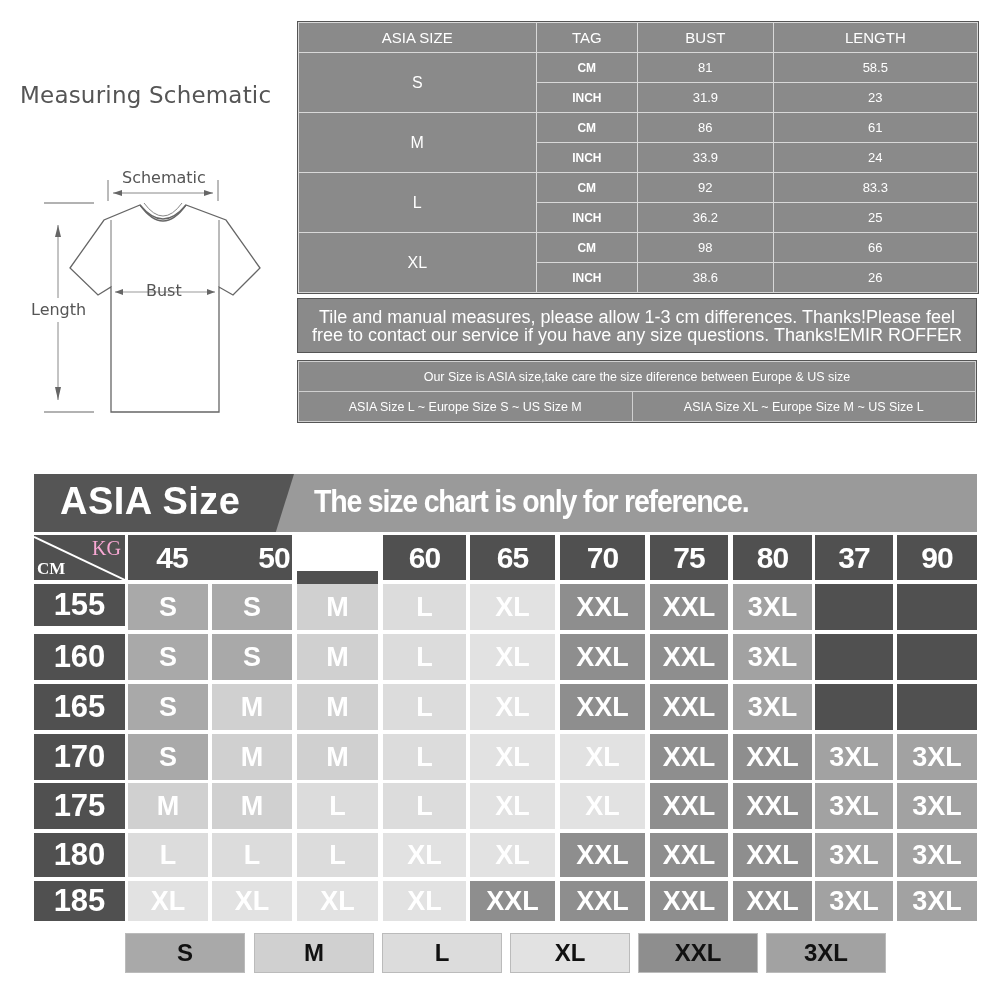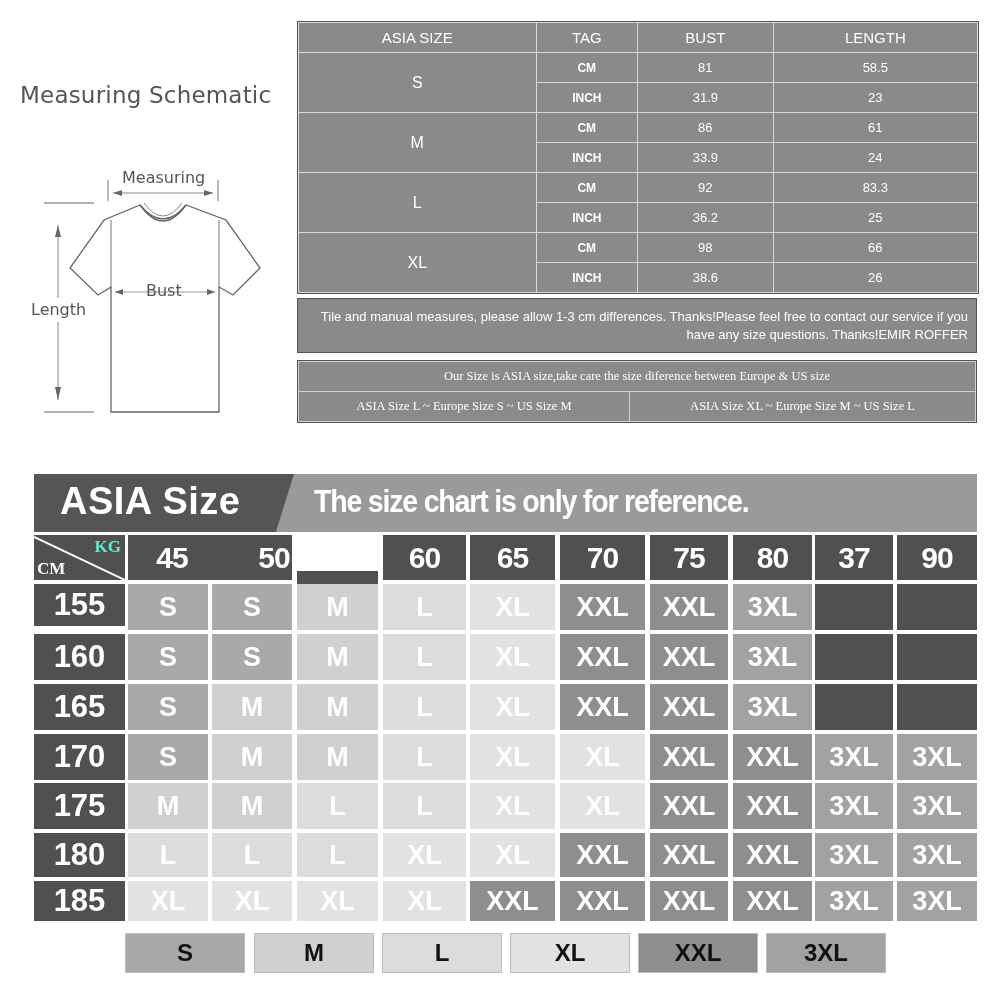--- a/index.html
+++ b/index.html
@@ -9,38 +9,38 @@
   .tee { position:absolute; left:38px; top:165px; width:240px; height:260px; }
   .tee-label { position:absolute; font-family:"DejaVu Sans", sans-serif; color:#555; font-size:16px; }
 
   .spec-table { position:absolute; left:297px; top:21px; width:680px; border:1.5px solid #555; background:#8a8a8a; }
   .spec-table table { width:100%; border-collapse:collapse; }
   .spec-table td, .spec-table th { border:1px solid #d8d8d8; color:#fff; text-align:center; font-weight:normal; height:29px; padding:0; font-size:13px; }
   .spec-table th { font-size:15px; }
   .spec-table td.size { font-size:16px; }
   .spec-table td.tag { font-size:12px; font-weight:bold; }
 
-  .note-box { position:absolute; left:297px; top:298px; width:680px; height:55px; background:#8a8a8a; border:1.5px solid #555; color:#fff; font-size:13px; text-align:right; line-height:18px; display:flex; align-items:center; justify-content:center; box-sizing:border-box; padding:0 8px; }
+  .note-box { position:absolute; left:297px; top:298px; width:680px; height:55px; background:#8a8a8a; border:1.5px solid #555; color:#fff; font-size:18px; text-align:center; line-height:18px; display:flex; align-items:center; justify-content:center; box-sizing:border-box; padding:0 8px; }
   .conv-box { position:absolute; left:297px; top:360px; width:680px; background:#8a8a8a; border:1.5px solid #555; box-sizing:border-box; }
-  .conv-box table { width:100%; border-collapse:collapse;font-family:Liberation Serif, serif; }
+  .conv-box table { width:100%; border-collapse:collapse; }
   .conv-box td { color:#fff; text-align:center; font-size:12.5px; height:29px; border:1px solid #d0d0d0; padding:0; }
 
   .banner { position:absolute; left:34px; top:474px; width:943px; height:58px; background:#9a9a9a; overflow:hidden; }
   .banner-left { position:absolute; left:0; top:0; width:260px; height:58px; background:#555; clip-path:polygon(0 0, 100% 0, 93% 100%, 0 100%); }
   .banner-title { position:absolute; left:26px; top:6px; font-size:38px; font-weight:bold; color:#fff; letter-spacing:0.5px; }
   .banner-sub { position:absolute; left:280px; top:10px; font-size:31px; font-weight:bold; color:#fff; letter-spacing:-1.3px; transform:scaleX(0.92); transform-origin:left center; }
 
   .grid { position:absolute; left:34px; top:535px; }
   .gcell { position:absolute; box-sizing:border-box; display:flex; align-items:center; justify-content:center; color:#fff; font-weight:bold; }
   .gcell.hdr { background:#505050; font-size:30px; letter-spacing:-1px; }
   .gcell.rowh { background:#505050; font-size:31px; }
   .gcell.val { font-size:27px; }
   .corner { background:#505050; overflow:hidden; }
   .corner .cm { position:absolute; left:3px; bottom:1px; font-size:17px; font-weight:bold; color:#fff; font-family:"Liberation Serif", serif; }
-  .corner .kg { position:absolute; right:4px; top:2px; font-size:17px; font-weight:bold; color:#5eead4; font-family:"Liberation Serif", serif; }
+  .corner .kg { position:absolute; right:4px; top:2px; font-size:20px; font-weight:normal; color:#f9a8d4; font-family:"Liberation Serif", serif; }
   .corner svg { position:absolute; left:0; top:0; }
 
   .legend { position:absolute; top:933px; height:40px; display:flex; align-items:center; justify-content:center; font-size:24px; font-weight:bold; color:#111; box-sizing:border-box; border:1px solid #bbb; }
 </style>
 </head>
 <body>
 
 <div>
   <div class="schematic-title">Measuring Schematic</div>
   <svg class="tee" viewBox="0 0 240 260">
@@ -61,21 +61,21 @@
     <path d="M 102 40 Q 125 72 148 40 L 188 55 L 222 103 L 195 130 L 181 122 L 181 247 L 73 247 L 73 122 L 60 130 L 32 103 L 66 55 Z" fill="#fff" stroke="#666" stroke-width="1.3"></path>
     <path d="M 102 40 Q 125 68 148 40" fill="none" stroke="#666" stroke-width="1.5"></path>
     <path d="M 106 38 Q 125 64 144 38" fill="none" stroke="#888" stroke-width="1"></path>
     <line x1="73" y1="55" x2="73" y2="122" stroke="#777" stroke-width="1"></line>
     <line x1="181" y1="55" x2="181" y2="122" stroke="#777" stroke-width="1"></line>
 
     <line x1="77" y1="127" x2="177" y2="127" stroke="#999" stroke-width="1"></line>
     <polygon points="77,127 85,124 85,130" fill="#666"></polygon>
     <polygon points="177,127 169,124 169,130" fill="#666"></polygon>
   </svg>
-  <div class="tee-label" style="left:122px;top:168px;">Measuring</div>
+  <div class="tee-label" style="left:122px;top:168px;">Schematic</div>
   <div class="tee-label" style="left:146px;top:281px;">Bust</div>
   <div class="tee-label" style="left:31px;top:300px;">Length</div>
 </div>
 
 <div class="spec-table">
   <table>
     <thead>
       <tr>
         <th>ASIA SIZE</th>
         <th>TAG</th>

